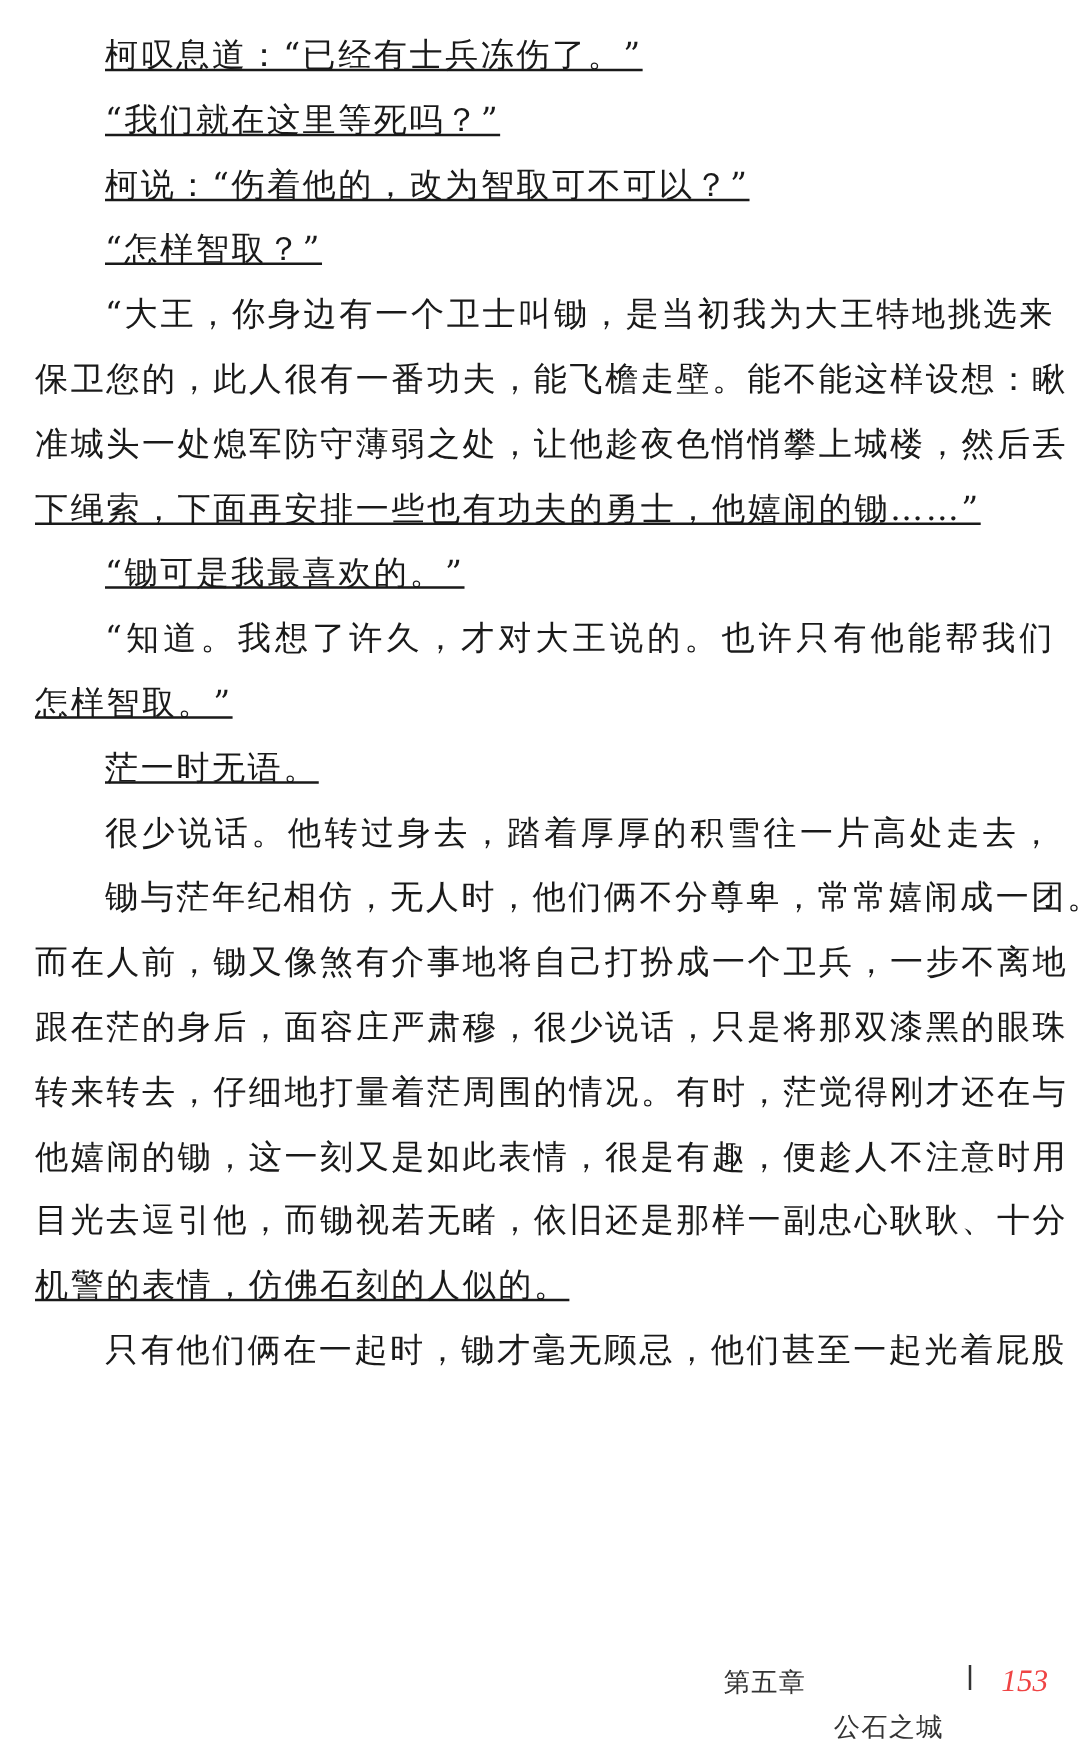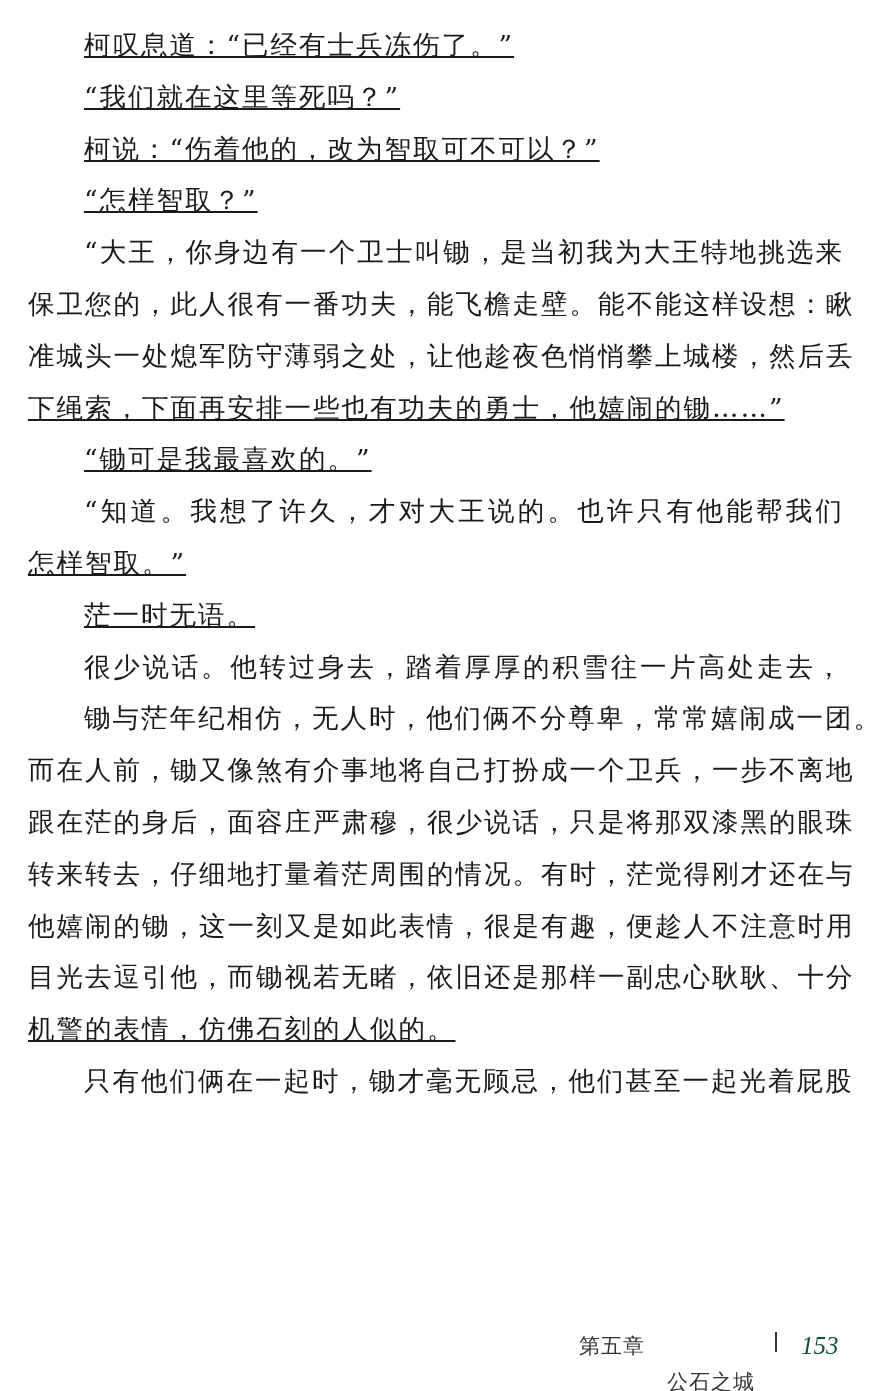--- a/index.html
+++ b/index.html
@@ -62,21 +62,21 @@
       width: 2px;
       height: 20px;
       background: #333333;
       margin-left: 20px;
       margin-right: 24px;
     }
     .footer .page-num {
       font-family: "Liberation Serif", serif;
       font-style: italic;
       font-size: 25px;
-      color: #14532d;
+      color: #ef4444;
     }
   </style>
 </head>
 <body>
 
 <div class="page-body">
   <span class="line indent last">柯叹息道：“已经有士兵冻伤了。”</span>
   <span class="line indent last">“我们就在这里等死吗？”</span>
   <span class="line indent last">柯说：“伤着他的，改为智取可不可以？”</span>
   <span class="line indent last">“怎样智取？”</span>

